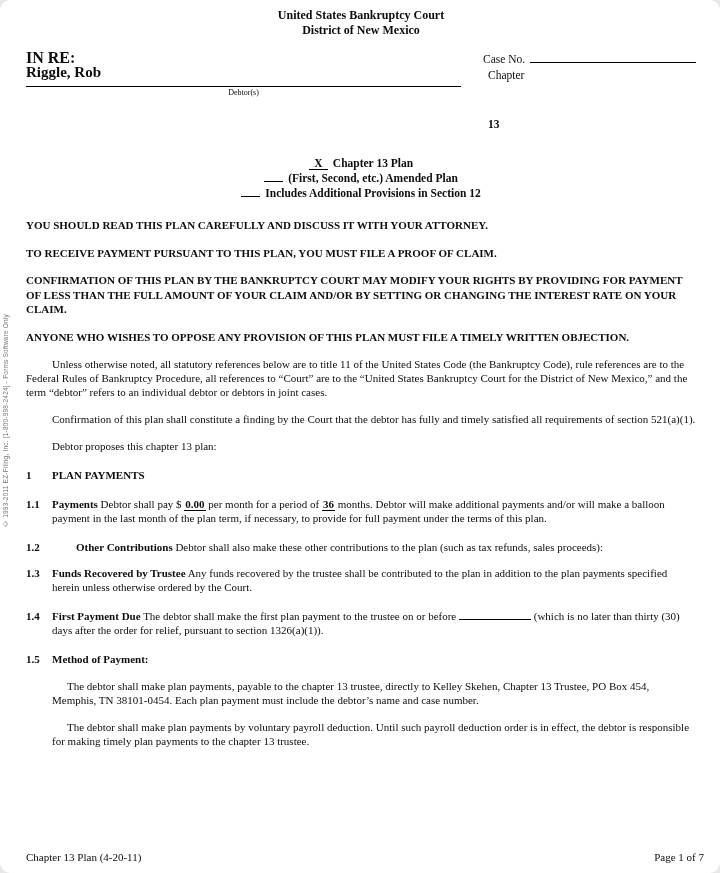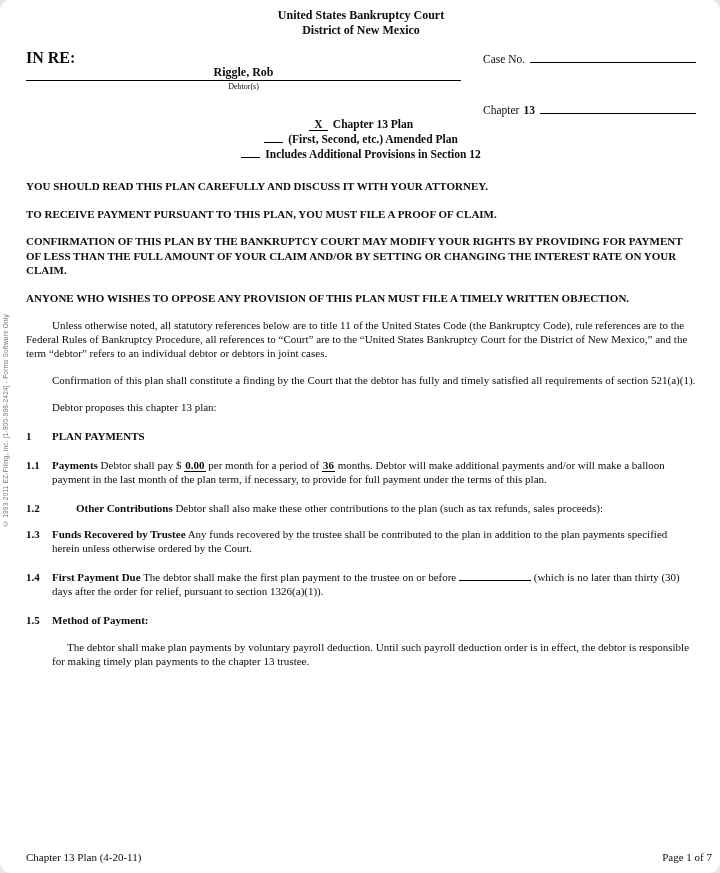--- a/index.html
+++ b/index.html
@@ -25,30 +25,30 @@
     white-space:nowrap;text-align:center;
   }
 
   
   .court-header{text-align:center;font-weight:bold;font-size:12px;line-height:15px;}
 
   
   .caption{display:flex;margin-top:13px;}
   .caption-left{width:435px;flex-shrink:0;}
   .in-re{font-weight:bold;font-size:16px;line-height:14px;}
-  .debtor-name-row{border-bottom:1.2px solid #000;font-weight:bold;font-size:12px;line-height:14px;padding-bottom:1px;text-align:center;}
+  .debtor-name-row{border-bottom:1.2px solid #000;font-weight:bold;font-size:15px;line-height:14px;padding-bottom:7px;}
   .debtor-label{text-align:center;font-size:8px;line-height:11px;}
   .caption-right{flex:1;padding-left:22px;}
   .cap-row{display:flex;align-items:baseline;font-size:11.5px;line-height:14px;}
-  .cap-row + .cap-row{margin-top:2px;}
+  .cap-row + .cap-row{margin-top:2px;flex-direction:column;}
   .cap-fill{flex:1;border-bottom:1.2px solid #000;height:11px;margin-left:5px;}
   .chapter-value{font-weight:bold;margin-left:4px;margin-top:35px;}
 
   
-  .plan-title{text-align:center;font-weight:bold;font-size:11.5px;line-height:15px;}
+  .plan-title{margin-top:24px;text-align:center;font-weight:bold;font-size:11.5px;line-height:15px;}
   .mark-slot{display:inline-block;min-width:19px;border-bottom:1.1px solid #000;text-align:center;line-height:11px;margin-right:5px;}
 
   
   .warnings{margin-top:17px;}
   .warning{font-weight:bold;line-height:14.5px;margin:0 0 13px 0;}
 
   
   .intro p{margin:0 0 13px 0;line-height:14px;text-indent:26px;}
 
   
@@ -57,21 +57,21 @@
   .sec-num{width:26px;flex-shrink:0;font-weight:bold;}
   .sec-body{flex:1;}
   .sec-label{font-weight:bold;}
   .gap-after-lg{margin-bottom:12px;gap:24px;}
   .uvalue{font-weight:bold;border-bottom:1.1px solid #000;padding:0 1px;}
   .blank-line{display:inline-block;width:72px;height:10px;border-bottom:1.1px solid #000;}
   .sub-para{margin:13px 0 0 0;line-height:14px;text-indent:15px;}
 
   
   .page-footer{
-    position:absolute;left:26px;right:8px;bottom:10px;
+    position:absolute;left:26px;right:16px;bottom:10px;
     display:flex;justify-content:space-between;font-size:11px;align-items:center;
   }
 </style>
 </head>
 <body>
 
 <div class="page">
 
   <div class="copyright-vertical">© 1993-2011 EZ-Filing, Inc. [1-800-998-2424] - Forms Software Only</div>
 
@@ -150,20 +150,21 @@
 
     <div class="sec-item">
       <span class="sec-num">1.4</span>
       <span class="sec-body"><span class="sec-label">First Payment Due</span><span> The debtor shall make the first plan payment to the trustee on or before </span><span class="blank-line"><span></span></span><span> (which is no later than thirty (30) days after the order for relief, pursuant to section 1326(a)(1)).</span></span>
     </div>
 
     <div class="sec-item">
       <span class="sec-num">1.5</span>
       <span class="sec-body">
         <span class="sec-label">Method of Payment:</span>
+        <p class="sub-para">The debtor shall make plan payments, payable to the chapter 13 trustee, directly to Kelley Skehen, Chapter 13 Trustee, PO Box 454, Memphis, TN  38101-0454. Each plan payment must include the debtor’s name and case number.</p>
         <p class="sub-para">The debtor shall make plan payments by voluntary payroll deduction. Until such payroll deduction order is in effect, the debtor is responsible for making timely plan payments to the chapter 13 trustee.</p>
       </span>
     </div>
 
   </div>
 
   <div class="page-footer">
     <span>Chapter 13 Plan (4-20-11)</span>
     <span>Page 1 of 7</span>
   </div>

